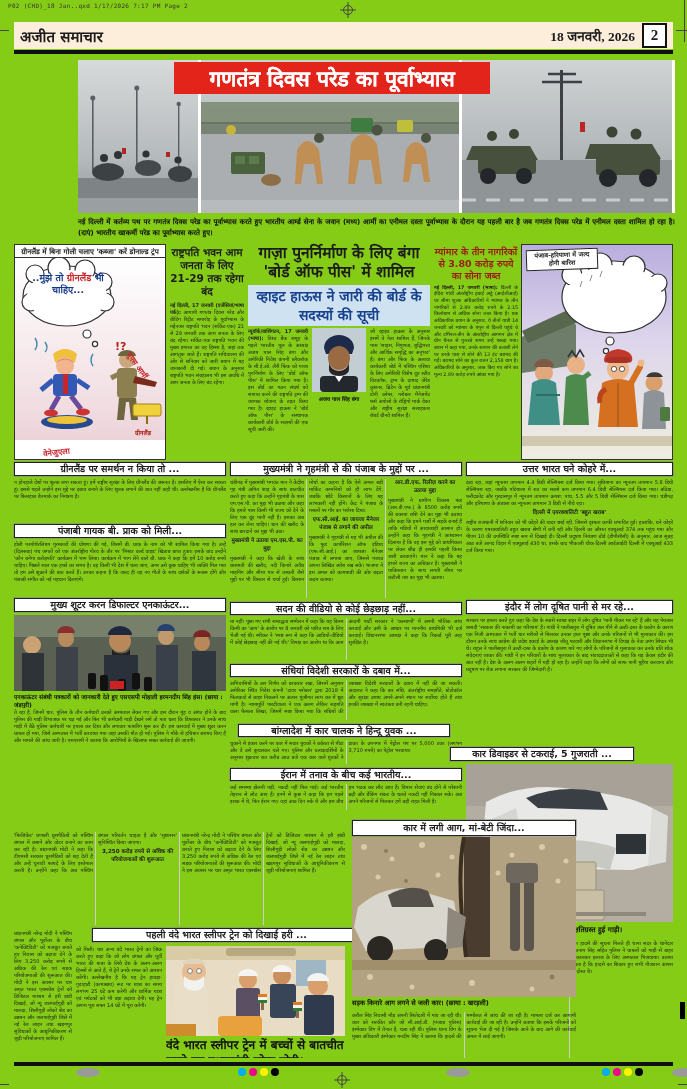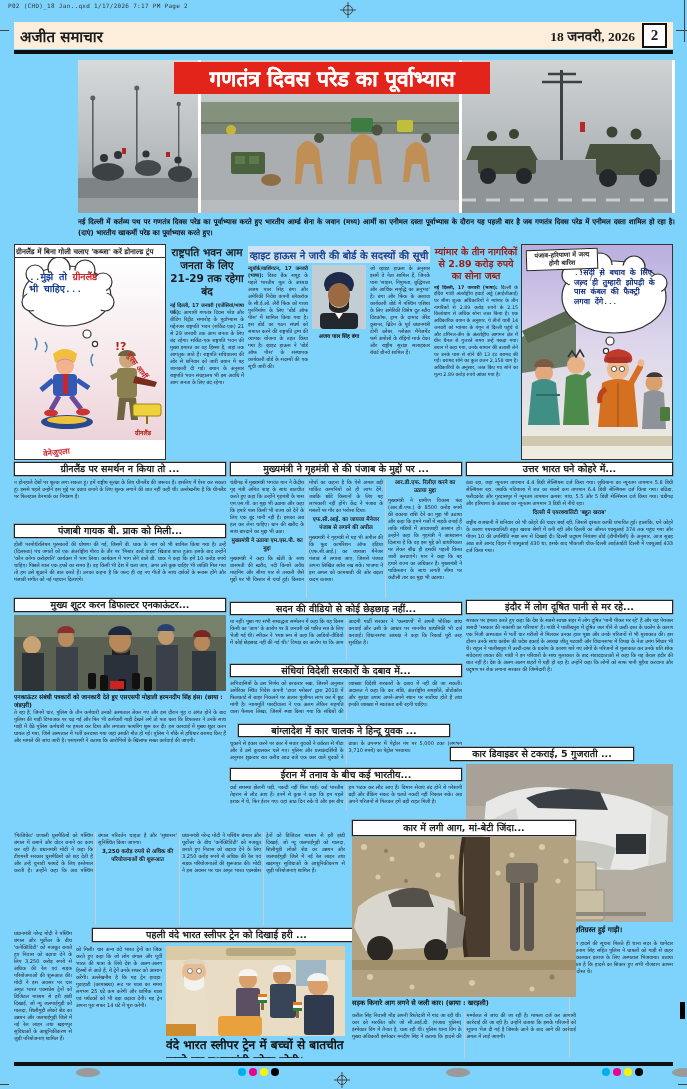--- a/index.html
+++ b/index.html
@@ -1,16 +1,16 @@
 <!DOCTYPE html>
 <html><head>
 <meta charset="utf-8">
 <style>
   html,body{margin:0;padding:0;background:#e9e9e9;}
-  .page{position:relative;width:687px;height:1089px;background:#7dd3fc;overflow:hidden;
+  .page{position:relative;width:687px;height:1089px;background:#84cc16;overflow:hidden;
         font-family:"DejaVu Sans","Liberation Sans",sans-serif;color:#1c1c1c;}
   .abs{position:absolute;}
   
   .print-line{left:8px;top:2px;font-size:6px;color:#333;letter-spacing:.3px;font-family:"DejaVu Sans Mono","Liberation Mono",monospace;}
   
   .cropline{background:#444;}
   .regcross{width:16px;height:16px;}
   
   .masthead{left:14px;top:22px;width:659px;height:27px;background:#fceedb;display:flex;align-items:center;
             padding:0 6px;box-sizing:border-box;}
@@ -35,32 +35,32 @@
   .bodytxt{font-size:5px;line-height:1.4;text-align:justify;overflow:hidden;color:#222;}
   .bodytxt p{margin:0 0 2px 0;}
   .dl{font-weight:bold;}
   .subhl{font-weight:bold;text-align:center;font-size:5.6px;margin:2px 0;break-inside:avoid;}
   .cap{font-weight:bold;font-size:6px;line-height:1.3;color:#111;overflow:hidden;}
   .cols2{column-count:2;column-gap:5px;column-rule:.5px solid #ccc;}
   .cols3{column-count:3;column-gap:5px;column-rule:.5px solid #ccc;}
   .cols4{column-count:4;column-gap:5px;column-rule:.5px solid #ccc;}
   
   .gaza-title{font-size:15.5px;font-weight:bold;text-align:center;line-height:1.25;}
-  .gaza-sub{background:#cfe2f1;color:#17418d;font-weight:bold;font-size:10px;text-align:center;
+  .gaza-sub{background:#cfe2f1;color:#17418d;font-weight:bold;font-size:14px;text-align:center;
             padding:1.5px 0;margin:2px 0;}
   .maroon{color:#9c1b10;}
   .small-title{font-weight:bold;text-align:center;font-size:10.5px;line-height:1.25;}
   .gaza-flex{display:flex;gap:3px;}
   .gaza-flex .gcol{flex:1;}
   .gaza-center{width:56px;flex:none;text-align:center;}
   
   .cartoon{border:1.2px solid #333;box-sizing:border-box;background:#fff;overflow:hidden;}
-  .cartoon .ctitle{font-weight:bold;font-size:7.2px;border-bottom:1px solid #333;
+  .cartoon .ctitle{font-weight:bold;font-size:7.2px;text-align:center;border-bottom:1px solid #333;
                    padding:1.5px 1px;line-height:1.25;background:#fff;}
-  .bubble-txt{position:absolute;font-weight:bold;color:#143a8c;line-height:1.25;font-family:Liberation Mono, monospace;}
+  .bubble-txt{position:absolute;font-weight:bold;color:#143a8c;text-align:center;line-height:1.25;}
   .note-box{position:absolute;background:#fff;border:1px solid #222;font-weight:bold;font-size:6.4px;
             text-align:center;line-height:1.3;padding:1px 2px;transform:rotate(-2deg);}
   
   .botrule{left:14px;top:1062px;width:659px;height:3.5px;background:#101010;}
   .grayoval{width:24px;height:9px;background:#9a9a9a;border-radius:50%;}
   .cmyk{display:flex;gap:3px;}
   .cmyk i{width:8px;height:8px;border-radius:50%;display:block;}
   .blackbar{left:680px;top:1002px;width:5px;height:17px;background:#000;}
 </style>
 </head>
@@ -234,20 +234,21 @@
 
   <div class="abs" style="left:170px;top:246px;width:74px;height:212px">
     <div class="small-title">राष्ट्रपति भवन आम जनता के लिए 21-29 तक रहेगा बंद</div>
     <div class="bodytxt" style="margin-top:3px;height:158px">
       <span class="dl">नई दिल्ली, 17 जनवरी (एजेंसियां/भाषा पर्क):</span>
       <span>आगामी गणतंत्र दिवस परेड और बीटिंग रिट्रीट समारोह के पूर्वाभ्यास के मद्देनजर राष्ट्रपति भवन (सर्किट-एक) 21 से 29 जनवरी तक आम जनता के लिए बंद रहेगा। सर्किट-एक राष्ट्रपति भवन की मुख्य इमारत का वह हिस्सा है, जहां तक आगंतुक जाते हैं। राष्ट्रपति सचिवालय की ओर से शनिवार को जारी बयान में यह जानकारी दी गई। बयान के अनुसार राष्ट्रपति भवन संग्रहालय भी इस अवधि में आम जनता के लिए बंद रहेगा।</span>
     </div>
   </div>
 
   <div class="abs" style="left:248px;top:244px;width:182px;height:216px">
+    <div class="gaza-title">गाज़ा पुनर्निर्माण के लिए बंगा 'बोर्ड ऑफ पीस' में शामिल</div>
     <div class="gaza-sub">व्हाइट हाऊस ने जारी की बोर्ड के सदस्यों की सूची</div>
     <div class="gaza-flex" style="height:158px;overflow:hidden">
       <div class="gcol bodytxt">
         <span class="dl">न्यूयॉर्क/वाशिंगटन, 17 जनवरी (भाषा):</span>
         <span>विश्व बैंक समूह के पहले भारतीय मूल के अध्यक्ष अजय पाल सिंह बंगा और अमेरिकी निवेश कंपनी ब्लैकरॉक के सी.ई.ओ. लैरी फिंक को गाजा पुनर्निर्माण के लिए 'बोर्ड ऑफ पीस' में शामिल किया गया है। इस बोर्ड का गठन संघर्ष को समाप्त करने की राष्ट्रपति ट्रम्प की व्यापक योजना के तहत किया गया है। व्हाइट हाऊस ने 'बोर्ड ऑफ पीस' के संस्थापक कार्यकारी बोर्ड के सदस्यों की एक सूची जारी की।</span>
       </div>
       <div class="gaza-center">
         <svg width="54" height="64" viewBox="0 0 54 64">
           <rect width="54" height="64" fill="#c3cdd4"></rect>
           <path d="M12 20 a15 13 0 0 1 30 0 l-2 6 h-26 z" fill="#1d2a49"></path>
@@ -256,21 +257,21 @@
           <rect x="8" y="48" width="38" height="16" rx="4" fill="#23272e"></rect>
           <path d="M23 48 l4 6 4 -6 z" fill="#fff"></path>
         </svg>
         <div class="cap" style="font-size:5.4px;text-align:center">अजय पाल सिंह बंगा</div>
       </div>
       <div class="gcol bodytxt">जो व्हाइट हाऊस के अनुसार इसमें वे नेता शामिल हैं, जिनके पास 'साहस, निपुणता, बुद्धिमत्ता और आर्थिक समृद्धि का अनुभव' है। बंगा और फिंक के अलावा कार्यकारी बोर्ड में पश्चिम एशिया के लिए अमेरिकी विशेष दूत स्टीव विटकॉफ, ट्रम्प के दामाद जेरेड कुशनर, ब्रिटेन के पूर्व प्रधानमंत्री टोनी ब्लेयर, ग्लोबल मैनेजमेंट फर्म अपोलो के रॉड्रिगो मार्क वेका और राष्ट्रीय सुरक्षा सलाहकार रॉबर्ट ग्रीनवे शामिल हैं।</div>
     </div>
   </div>
 
   <div class="abs" style="left:434px;top:246px;width:84px;height:212px">
-    <div class="small-title maroon" style="font-size:9.5px">म्यांमार के तीन नागरिकों से 2.89 करोड़ रुपये का सोना जब्त</div>
+    <div class="small-title maroon" style="font-size:9.5px">म्यांमार के तीन नागरिकों से 3.80 करोड़ रुपये का सोना जब्त</div>
     <div class="bodytxt" style="margin-top:3px;height:164px;font-size:4.8px">
       <span class="dl">नई दिल्ली, 17 जनवरी (भाषा):</span>
       <span>दिल्ली के इंदिरा गांधी अंतर्राष्ट्रीय हवाई अड्डे (आईजीआई) पर सीमा शुल्क अधिकारियों ने म्यांमार के तीन नागरिकों से 2.89 करोड़ रुपये के 2.15 किलोग्राम से अधिक सोना जब्त किया है। एक अधिकारिक बयान के अनुसार, ये तीनों यात्री 14 जनवरी को म्यांमार के यंगून से दिल्ली पहुंचे थे और टर्मिनल-तीन के अंतर्राष्ट्रीय आगमन क्षेत्र में ग्रीन चैनल से गुजरते समय उन्हें पकड़ा गया। बयान में कहा गया, उनके सामान की तलाशी लेने पर उनके पास से सोने की 13 इंट बरामद की गईं। बरामद सोने का कुल वजन 2,158 ग्राम है। अधिकारियों के अनुसार, जब्त किए गए सोने का मूल्य 2.89 करोड़ रुपये आंका गया है।</span>
     </div>
   </div>
 
   <div class="abs cartoon" style="left:521px;top:244px;width:152px;height:216px">
     <div style="position:relative;width:100%;height:100%">
       <svg width="150" height="214" viewBox="0 0 150 214">
         <defs>
@@ -316,21 +317,20 @@
         <path d="M60 134 l8 -6" stroke="#4d8b4d" stroke-width="5"></path>
 
         <circle cx="132" cy="138" r="8.5" fill="#d9a06e"></circle>
         <path d="M124 132 a9 7 0 0 1 17 0 z" fill="#3a3a3a"></path>
         <path d="M122 148 q10 -6 20 0 l2 36 h-24 z" fill="#8d9399"></path>
         <rect x="138" y="162" width="10" height="14" rx="1.5" fill="#4d7a3d"></rect>
         <path d="M0 196 h150" stroke="#cfc7ae" stroke-width="10"></path>
         <path d="M70 30 l-2 6 M80 26 l-2 6 M60 36 l-2 6" stroke="#88a" stroke-width="1" fill="none"></path>
       </svg>
       <div class="note-box" style="left:4px;top:4px;width:66px">पंजाब-हरियाणा में जल्द होगी बारिश</div>
-      <div class="bubble-txt" style="left:52px;top:24px;width:84px;font-size:7.8px;color:#16307e">..सर्दी से बचाव के लिए जल्द ही तुम्हारी झोपड़ी के पास कंबल की फैक्ट्री लगवा देंगे...</div>
     </div>
   </div>
 
   <div class="abs hl" style="left:14px;top:462px;width:212px;height:14px">ग्रीनलैंड पर समर्थन न किया तो ...</div>
   <div class="abs bodytxt" style="left:14px;top:479px;width:212px;height:42px">न होनहाले देशों पर शुल्क लगा सकता हूं। हमें राष्ट्रीय सुरक्षा के लिए ग्रीनलैंड की जरूरत है। इसलिए मैं ऐसा कर सकता हूं। इससे पहले उन्होंने इस मुद्दे पर दबाव बनाने के लिए शुल्क लगाने की बात नहीं कही थी। उल्लेखनीय है कि ग्रीनलैंड पर फिलहाल डेनमार्क का नियंत्रण है।</div>
 
   <div class="abs hl" style="left:14px;top:524px;width:212px;height:14px">पंजाबी गायक बी. प्राक को मिली...</div>
   <div class="abs bodytxt" style="left:14px;top:541px;width:212px;height:54px">होली परमोर्थरलियम पुरस्कारों की घोषणा की गई, जिसमें बी. प्राक के नाम को भी शामिल किया गया है। उन्हें (दिलरुबा) पंच जगतों को एक अंतर्राष्ट्रीय गौरव के तौर पर 'मिस्टर वर्ल्ड वाइड' खिताब प्राप्त हुआ। इसके बाद उन्होंने 'कौन बनेगा करोड़पति' कार्यक्रम में भाग लिया। कार्यक्रम में भाग लेने वाले बी. प्राक ने कहा कि हमें 10 करोड़ रुपये चाहिए। पिछले साल एक हफ्ते का समय है। वह किसी भी देश में चला जाए, अगर उसे कुछ चाहिए भी व्यक्ति मिल गया तो हम उसे शुक्राने की बात करते हैं। उनका कहना है कि जल्द ही वह नए गीतों के साथ दर्शकों के रूबरू होंगे और पंजाबी संगीत को नई पहचान दिलाएंगे।</div>
 
   <div class="abs hl" style="left:14px;top:598px;width:212px;height:14px">मुख्य शूटर करन डिफाल्टर एनकाऊंटर...</div>

